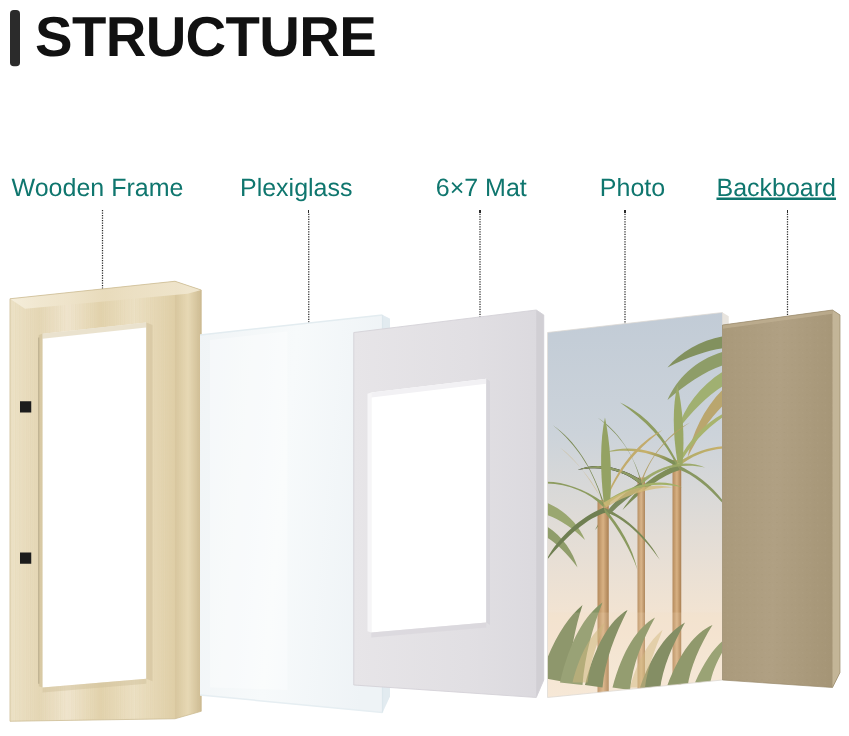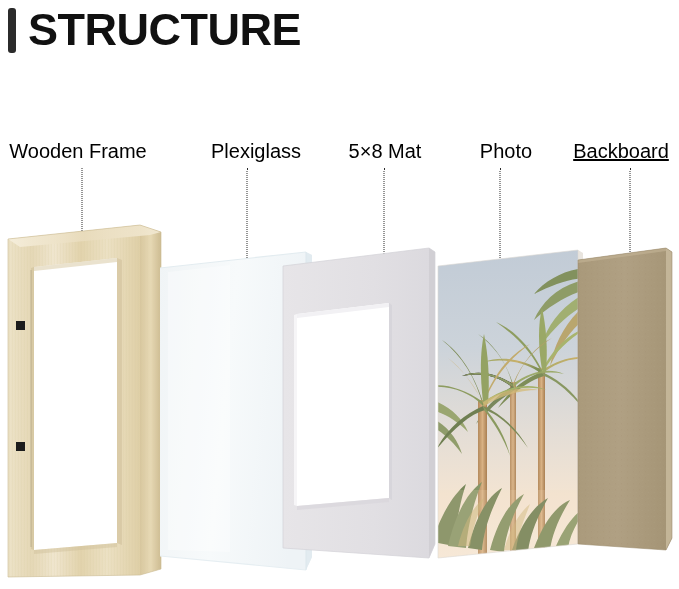--- a/index.html
+++ b/index.html
@@ -17,21 +17,21 @@
   }
   #title-text {
     position:absolute; left:28px; top:2px;
     font-size:45px; font-weight:bold; letter-spacing:-0.5px;
     line-height:56px; color:#111;
   }
 
   
   .layer-label {
     position:absolute; top:138px;
-    font-size:20px; line-height:26px; color:#000000;
+    font-size:20px; line-height:26px; color:#0f766e;
     white-space:nowrap; transform:translateX(-50%);
   }
   
   .leader {
     position:absolute; width:1px;
     border-left:1.6px dotted #2a2a2a;
     transform:translateX(-50%);
   }
   .leader-dot {
     position:absolute; width:9px; height:9px; border-radius:50%;
@@ -65,24 +65,24 @@
 
 <div id="title-block">
   <div id="title-accent"></div>
   <div id="title-text">STRUCTURE</div>
 </div>
 
 <div id="labels-layer">
     <div class="layer-label" style="left: 78px;">Wooden Frame</div>
     <div class="leader" style="left: 82px; top: 168px; height: 103px;"></div>
     <div class="leader-dot" style="left: 82px; top: 271px;"></div>
-    <div class="layer-label" style="left: 256px;">Plexiglass</div>
+    <div class="layer-label" style="left: 237px;">Plexiglass</div>
     <div class="leader" style="left: 247px; top: 168px; height: 104px;"></div>
     <div class="leader-dot" style="left: 247px; top: 272px;"></div>
-    <div class="layer-label" style="left: 385px;">5×8 Mat</div>
+    <div class="layer-label" style="left: 385px;">6×7 Mat</div>
     <div class="leader" style="left: 384px; top: 168px; height: 104px;"></div>
     <div class="leader-dot" style="left: 384px; top: 272px;"></div>
     <div class="layer-label" style="left: 506px; text-align: right;">Photo</div>
     <div class="leader" style="left: 500px; top: 168px; height: 104px;"></div>
     <div class="leader-dot" style="left: 500px; top: 272px;"></div>
     <div class="layer-label" style="left: 621px; text-decoration: underline;">Backboard</div>
     <div class="leader" style="left: 630px; top: 168px; height: 104px;"></div>
     <div class="leader-dot" style="left: 630px; top: 272px;"></div>
   </div>
 

